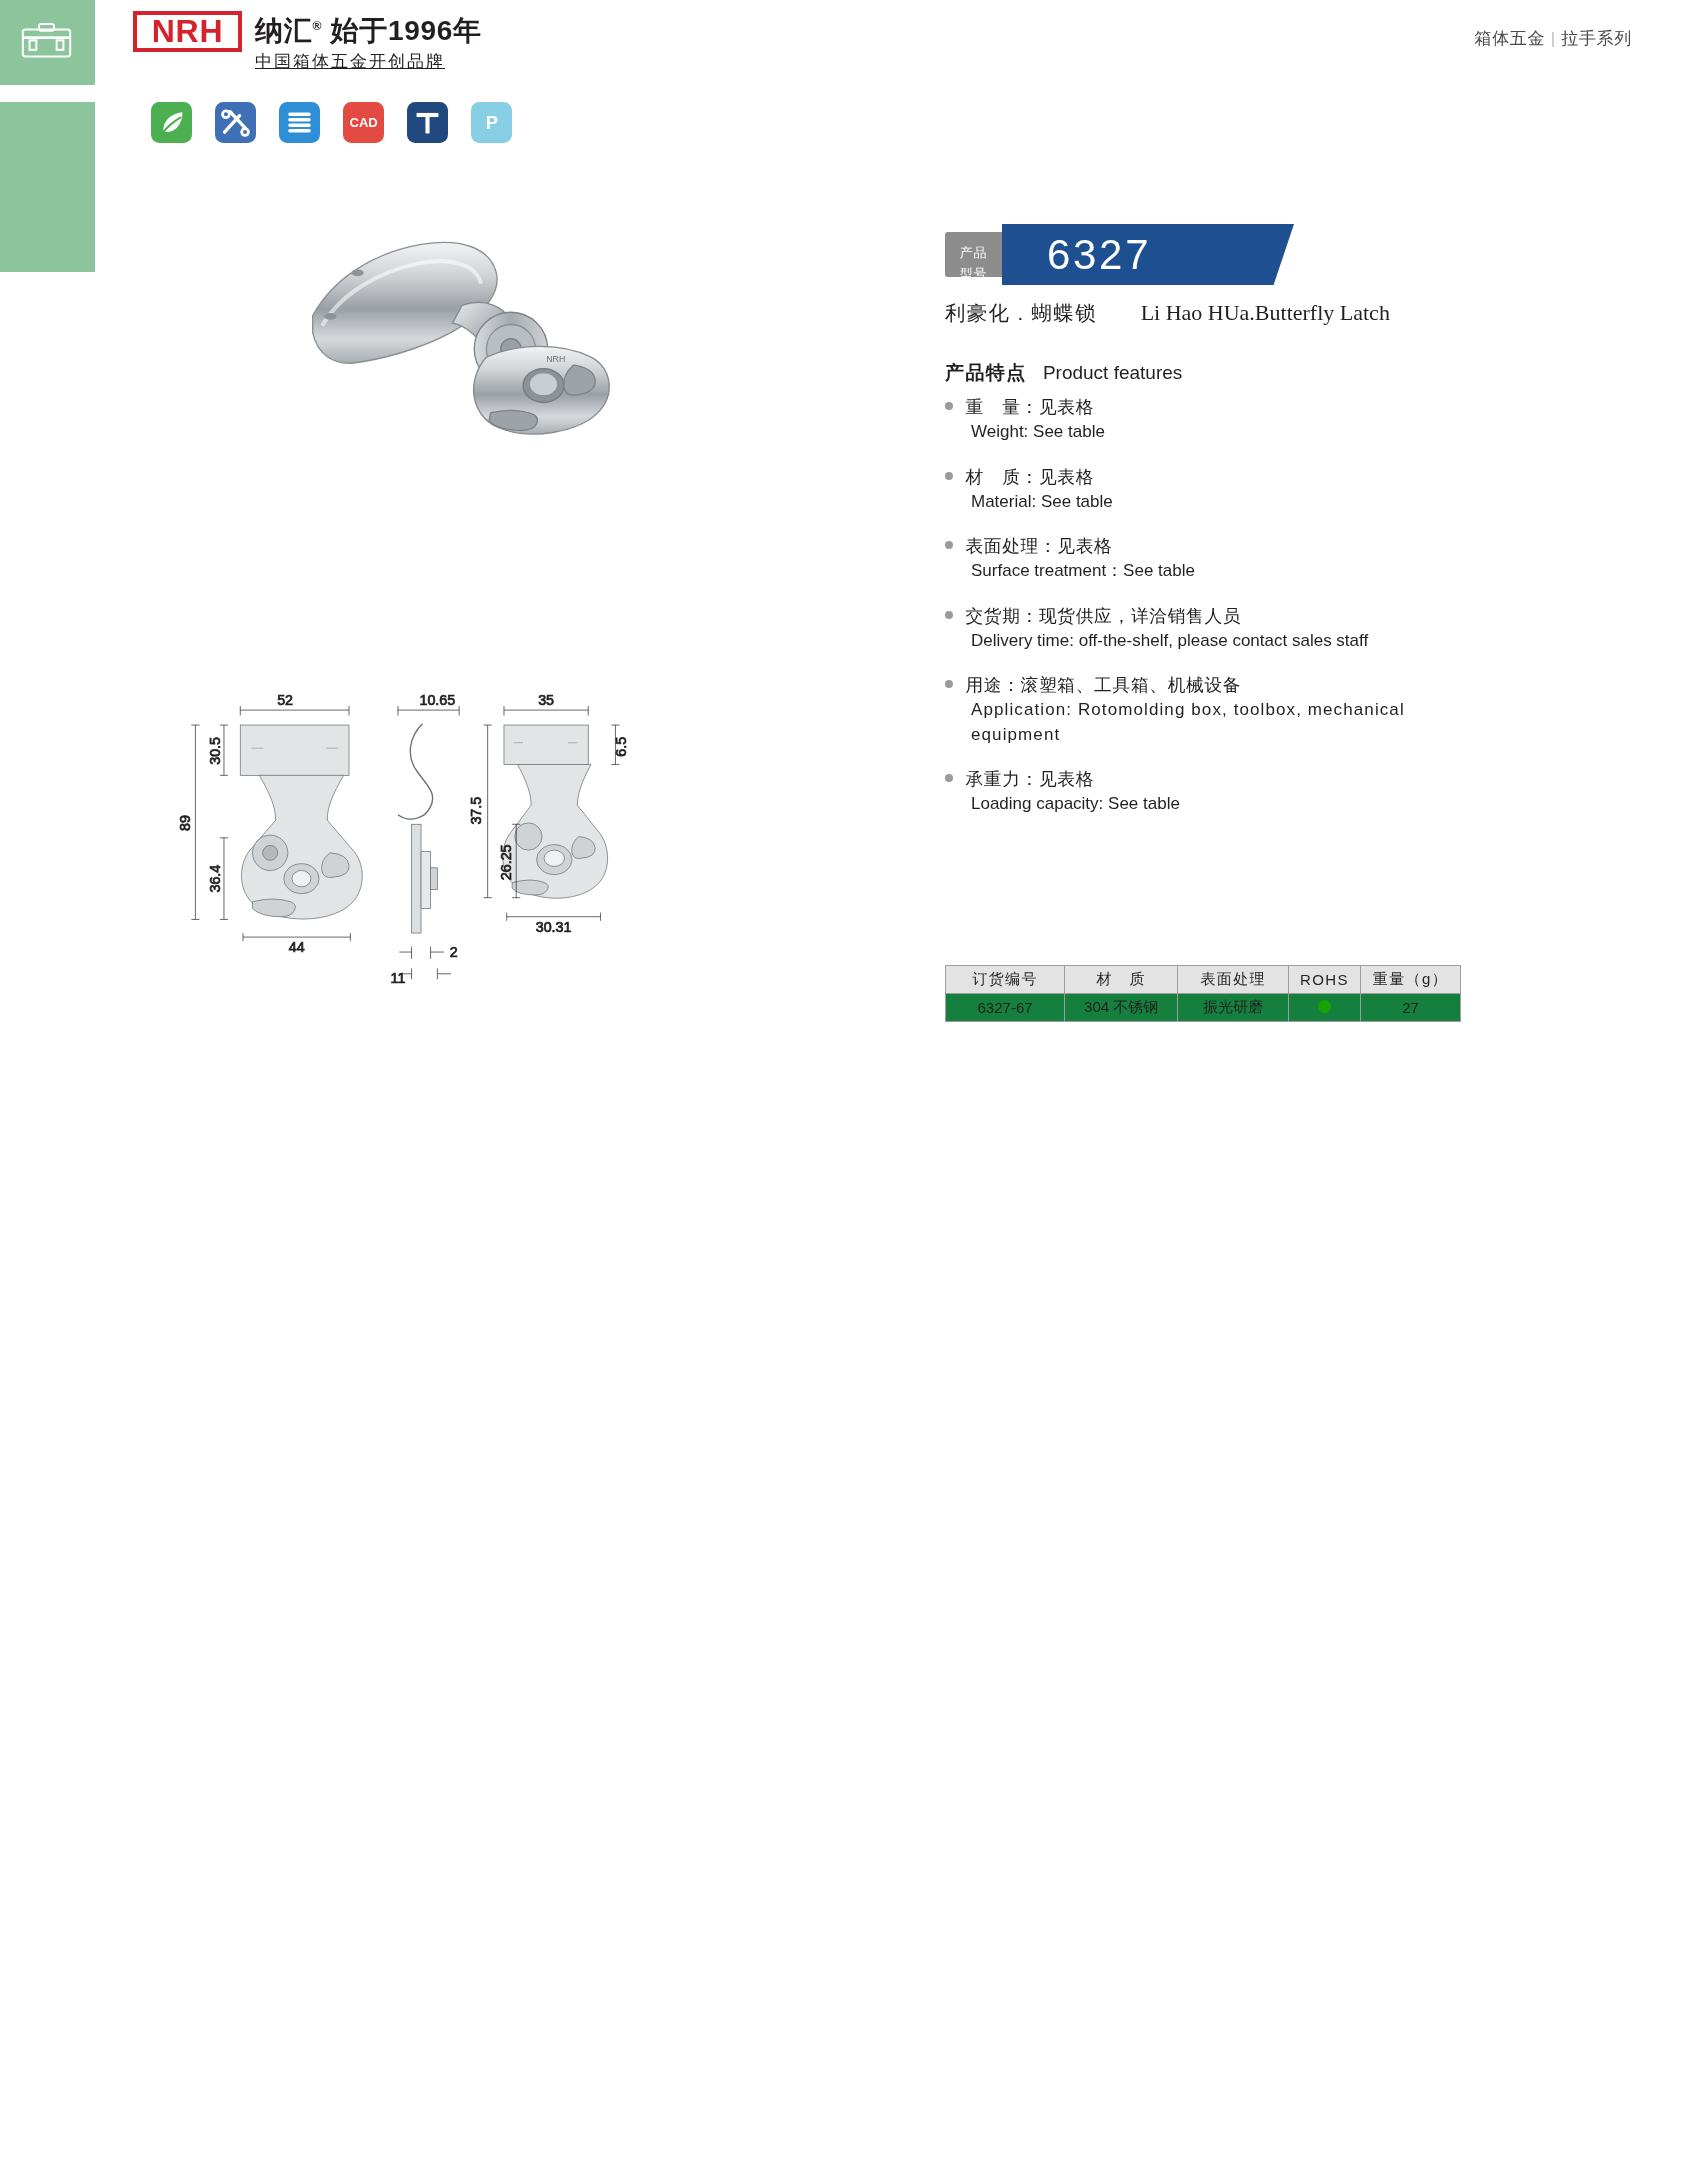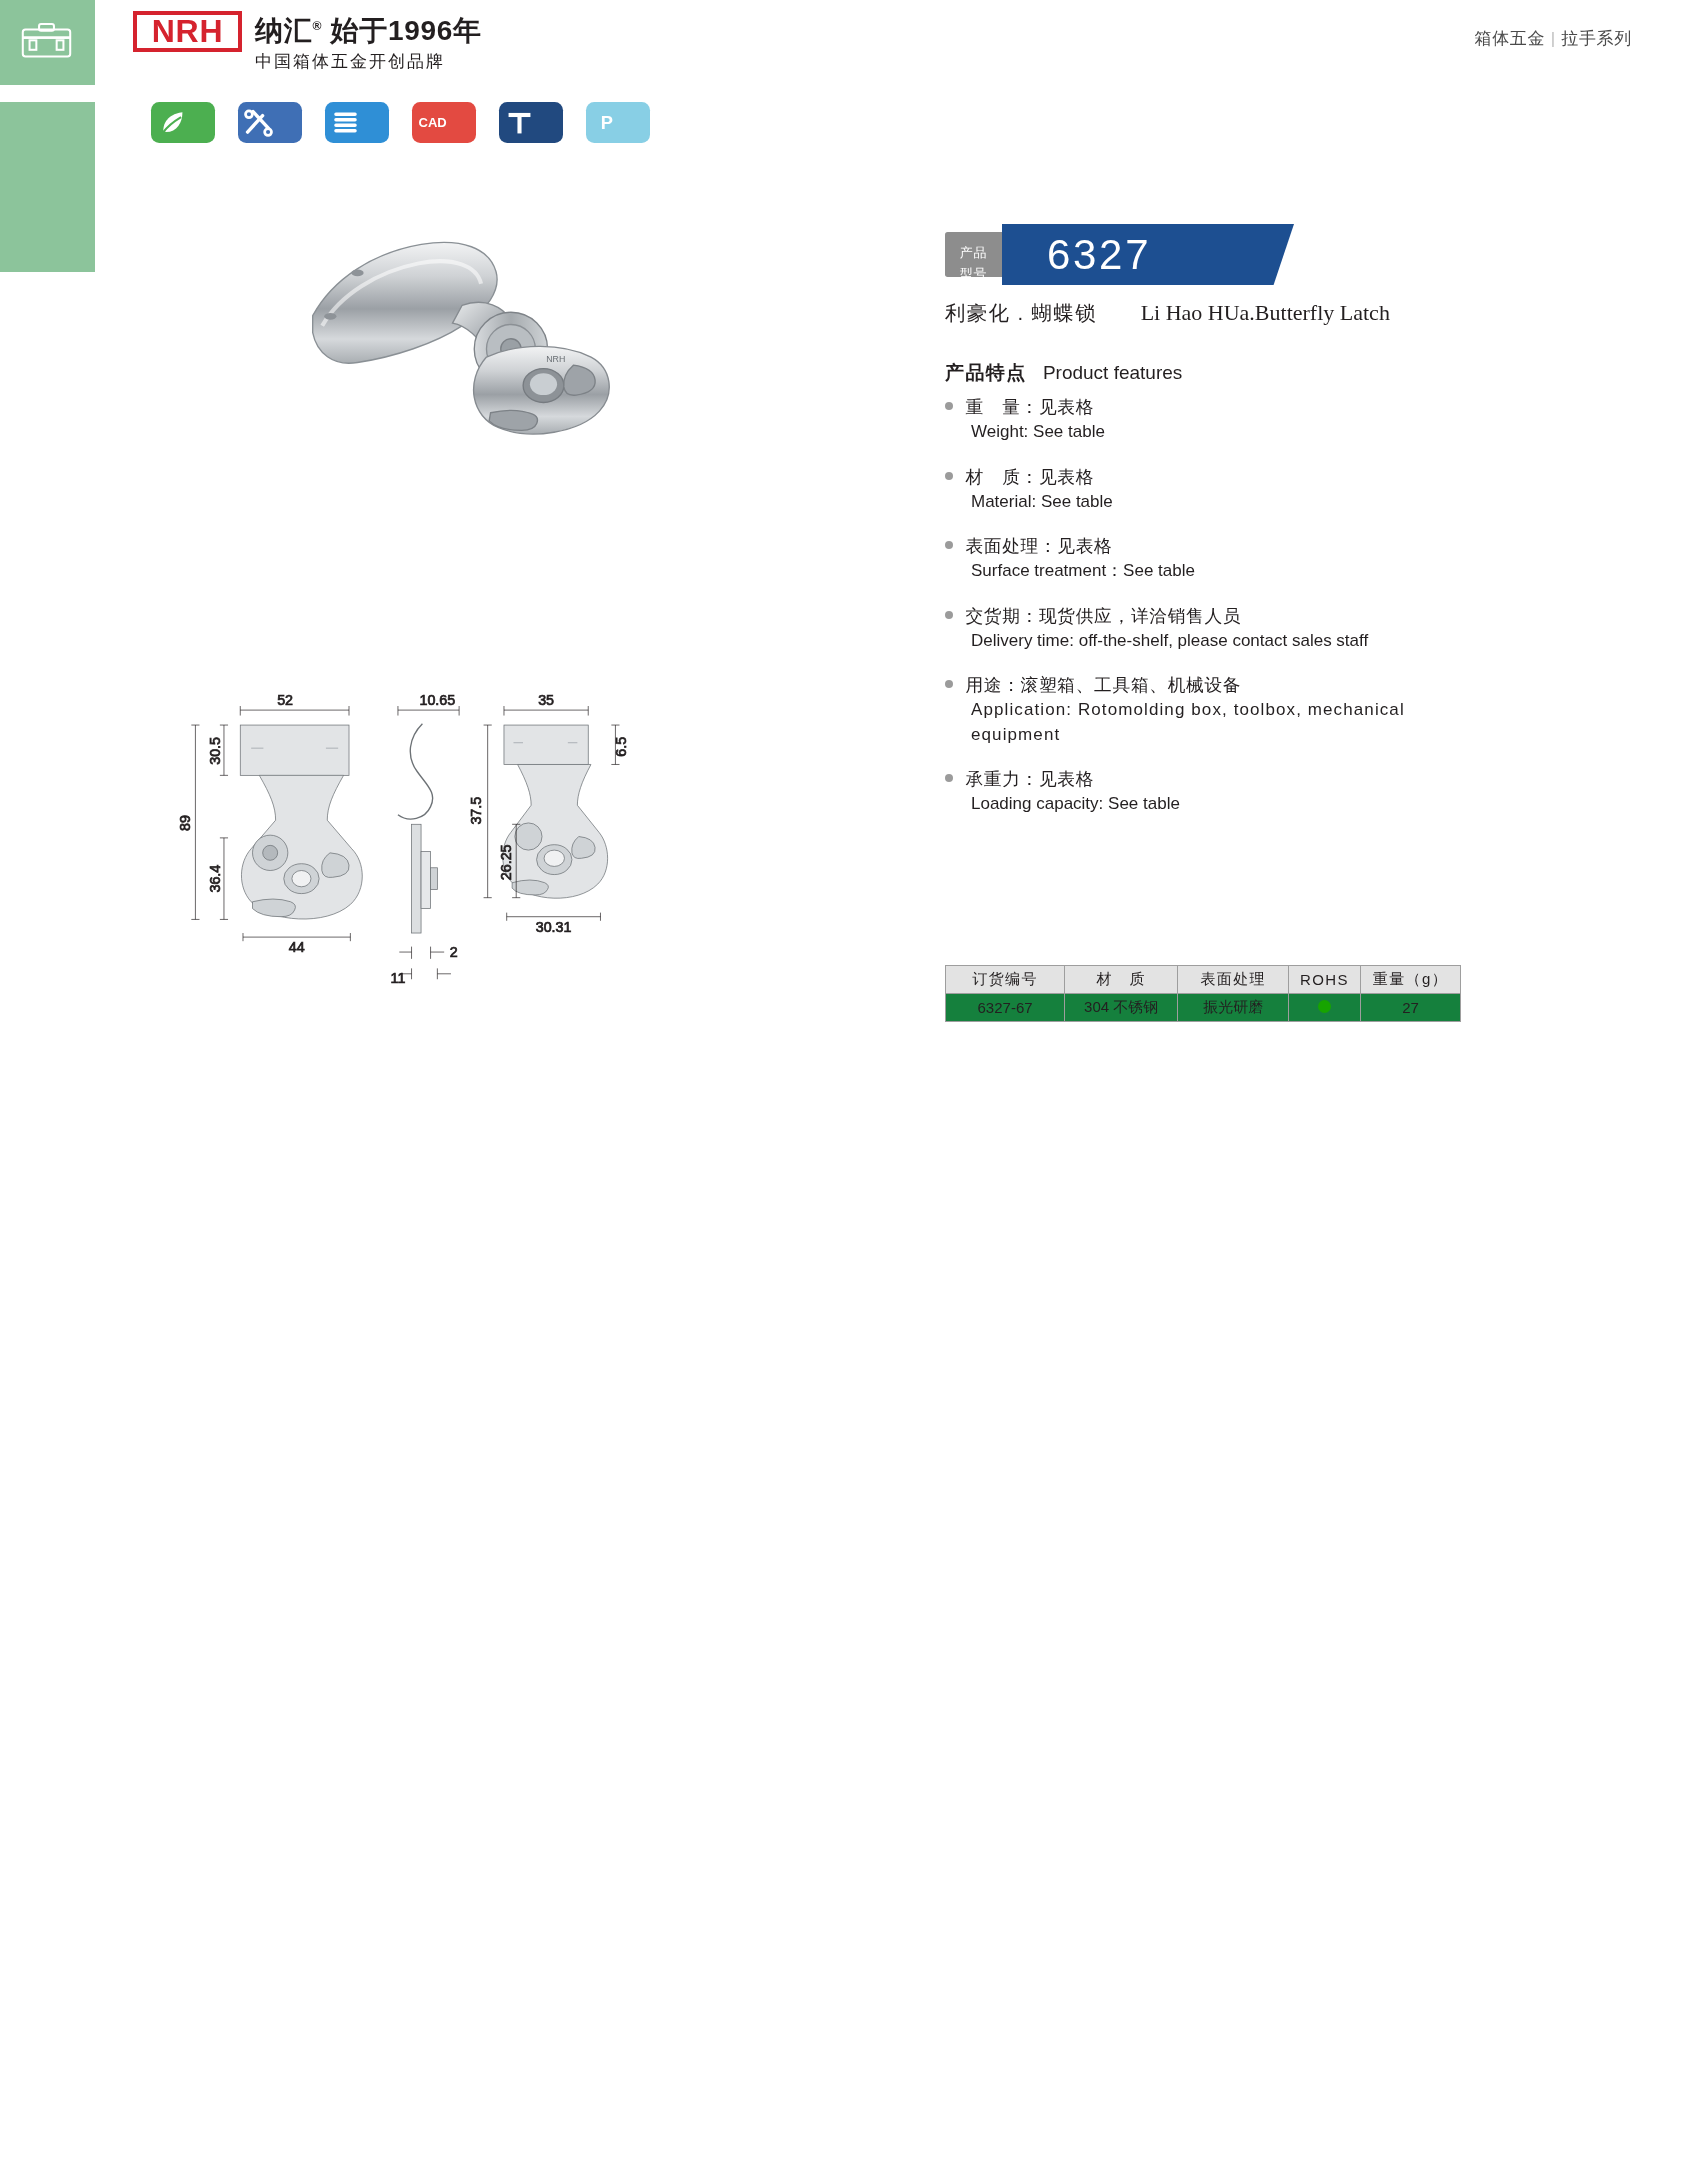--- a/index.html
+++ b/index.html
@@ -31,33 +31,33 @@
     text-align:center;letter-spacing:0.7px;
     font-family:"Liberation Sans",sans-serif;
   }
   #logo-cn{
     position:absolute;left:122px;top:4.1px;font-size:28px;font-weight:bold;
     color:#231f20;letter-spacing:0.7px;white-space:nowrap;
   }
   #logo-cn .reg{font-size:12.2px;vertical-align:super;}
   #logo-sub{
     position:absolute;left:122px;top:42px;font-size:17px;color:#231f20;
-    letter-spacing:2px;white-space:nowrap;
+    letter-spacing:2px;white-space:nowrap;text-decoration:underline;
   }
   #header-right{
     position:absolute;right:53px;top:27px;
     font-size:17px;color:#4a4a4a;letter-spacing:0.7px;white-space:nowrap;
   }
   #header-right .bar{color:#bdbdbd;margin:0 5.4px;}
 
   
   #icon-strip{position:absolute;left:151px;top:102px;height:49px;}
   .ic{
     width:41px;height:41px;border-radius:8.2px;display:inline-block;
-    margin-right:20px;position:relative;vertical-align:top;padding-left:23px;
+    margin-right:20px;position:relative;vertical-align:top;
   }
   .ic svg{position:absolute;left:0;top:0;}
   .ic.green{background:#4caf50;}
   .ic.blue1{background:#3f6fb5;}
   .ic.blue2{background:#2f8fd6;}
   .ic.red{background:#e34a41;}
   .ic.navy{background:#21497f;}
   .ic.lightblue{background:#88cfe5;}
   .ic-label{
     position:absolute;left:0;top:0;width:41px;height:41px;

